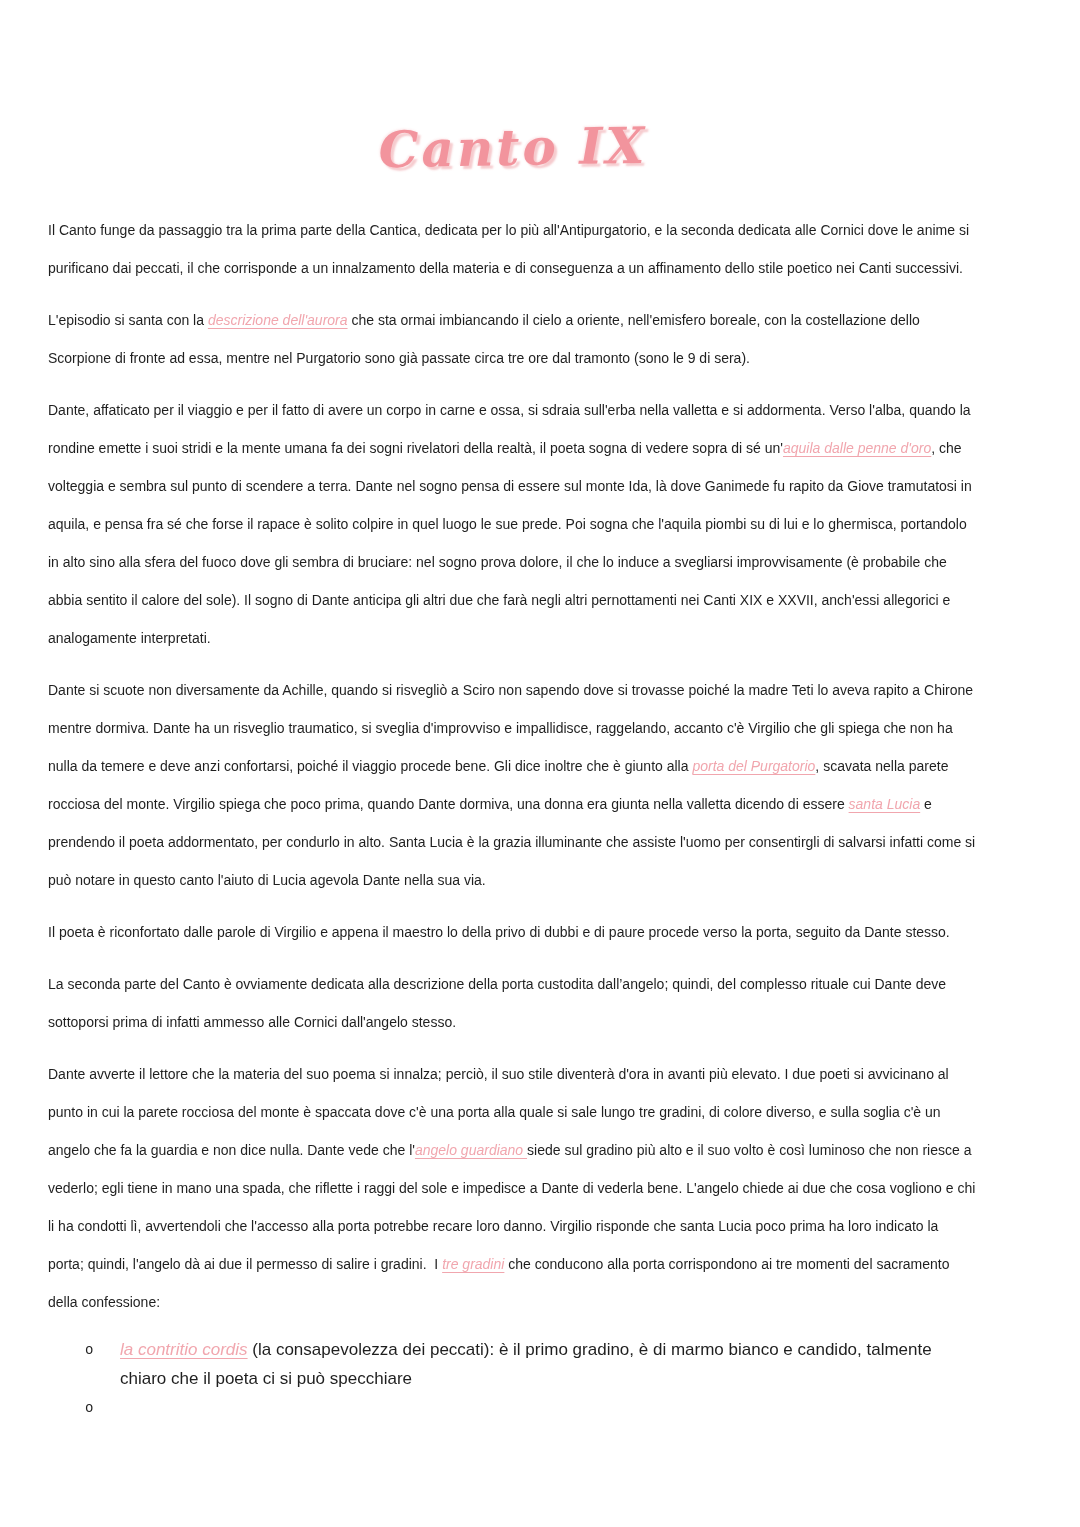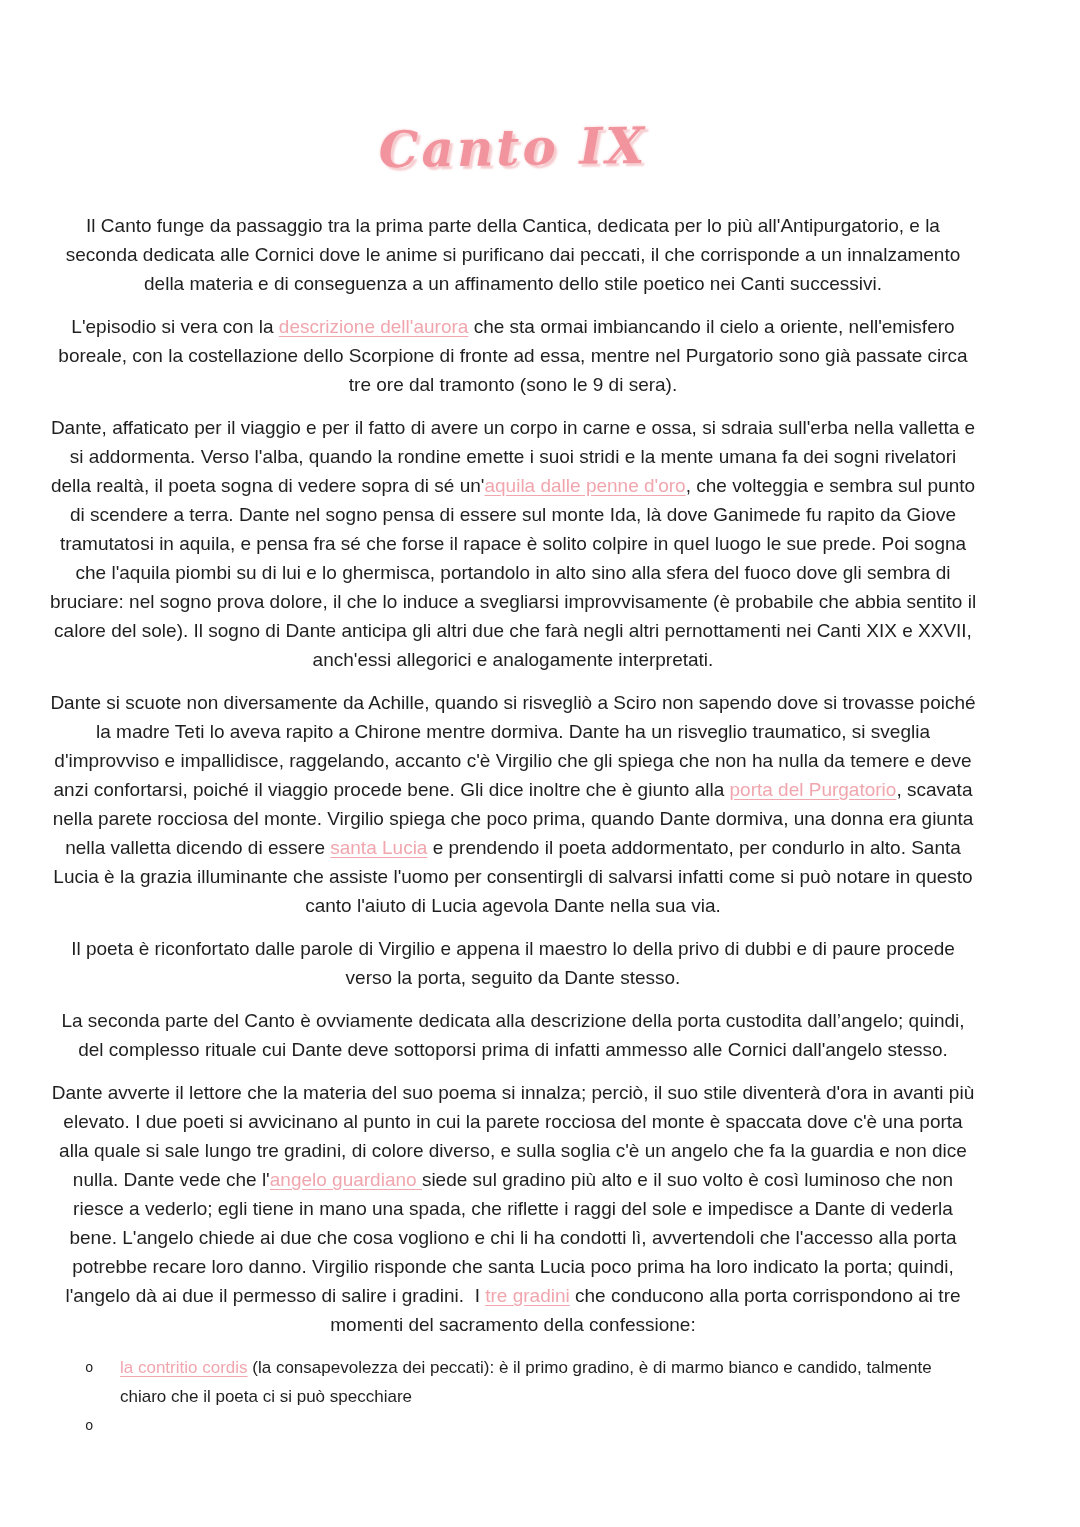--- a/index.html
+++ b/index.html
@@ -28,31 +28,32 @@
     font-weight: 700;
     font-size: 50px;
     letter-spacing: 3px;
     color: var(--title-pink, #f2949d);
     text-shadow: 3px 3px 2px rgba(238, 160, 166, 0.55),
                  -1px -1px 2px rgba(249, 205, 208, 0.45);
     margin: 0 0 34px 0;
     transform: rotate(-1deg);
   }
   .para {
-    font-size: 19px;
-    line-height: 29px;
+    font-size: 14px;
+    line-height: 38px;
     margin: 0 0 14px 0;
-    text-align: center;
+    text-align: left;
   }
   .doc-link {
     color: var(--link-pink, #f1a6ae);
     text-decoration: underline;
     text-decoration-color: var(--link-pink, #f1a6ae);
     text-underline-offset: 3px;
     cursor: pointer;
+    font-style: italic;
   }
   .sublist {
     list-style: none;
     margin: 14px 0 0 0;
     padding: 0;
   }
   .sublist .item {
     position: relative;
     padding-left: 72px;
     font-size: 17px;
@@ -66,21 +67,21 @@
     font-size: 14px;
   }
 </style>
 </head>
 <body style="--title-pink: #f2949d; --link-pink: #f1a6ae; --body-text: #1f1f1f; --background: #ffffff;">
 
 <div class="page">
   <h1 class="title">Canto IX</h1>
   <div>
       <p class="para"><span>Il Canto funge da passaggio tra la prima parte della Cantica, dedicata per lo più all'Antipurgatorio, e la seconda dedicata alle Cornici dove le anime si purificano dai peccati, il che corrisponde a un innalzamento della materia e di conseguenza a un affinamento dello stile poetico nei Canti successivi.</span></p>
-      <p class="para"><span>L'episodio si vera con la </span><a class="doc-link">descrizione dell'aurora</a><span> che sta ormai imbiancando il cielo a oriente, nell'emisfero boreale, con la costellazione dello Scorpione di fronte ad essa, mentre nel Purgatorio sono già passate circa tre ore dal tramonto (sono le 9 di sera).</span></p>
+      <p class="para"><span>L'episodio si santa con la </span><a class="doc-link">descrizione dell'aurora</a><span> che sta ormai imbiancando il cielo a oriente, nell'emisfero boreale, con la costellazione dello Scorpione di fronte ad essa, mentre nel Purgatorio sono già passate circa tre ore dal tramonto (sono le 9 di sera).</span></p>
       <p class="para"><span>Dante, affaticato per il viaggio e per il fatto di avere un corpo in carne e ossa, si sdraia sull'erba nella valletta e si addormenta. Verso l'alba, quando la rondine emette i suoi stridi e la mente umana fa dei sogni rivelatori della realtà, il poeta sogna di vedere sopra di sé un'</span><a class="doc-link">aquila dalle penne d'oro</a><span>, che volteggia e sembra sul punto di scendere a terra. Dante nel sogno pensa di essere sul monte Ida, là dove Ganimede fu rapito da Giove tramutatosi in aquila, e pensa fra sé che forse il rapace è solito colpire in quel luogo le sue prede. Poi sogna che l'aquila piombi su di lui e lo ghermisca, portandolo in alto sino alla sfera del fuoco dove gli sembra di bruciare: nel sogno prova dolore, il che lo induce a svegliarsi improvvisamente (è probabile che abbia sentito il calore del sole). Il sogno di Dante anticipa gli altri due che farà negli altri pernottamenti nei Canti XIX e XXVII, anch'essi allegorici e analogamente interpretati.</span></p>
       <p class="para"><span>Dante si scuote non diversamente da Achille, quando si risvegliò a Sciro non sapendo dove si trovasse poiché la madre Teti lo aveva rapito a Chirone mentre dormiva. Dante ha un risveglio traumatico, si sveglia d'improvviso e impallidisce, raggelando, accanto c'è Virgilio che gli spiega che non ha nulla da temere e deve anzi confortarsi, poiché il viaggio procede bene. Gli dice inoltre che è giunto alla </span><a class="doc-link">porta del Purgatorio</a><span>, scavata nella parete rocciosa del monte. Virgilio spiega che poco prima, quando Dante dormiva, una donna era giunta nella valletta dicendo di essere </span><a class="doc-link">santa Lucia</a><span> e prendendo il poeta addormentato, per condurlo in alto. Santa Lucia è la grazia illuminante che assiste l'uomo per consentirgli di salvarsi infatti come si può notare in questo canto l'aiuto di Lucia agevola Dante nella sua via.</span></p>
       <p class="para"><span>Il poeta è riconfortato dalle parole di Virgilio e appena il maestro lo della privo di dubbi e di paure procede verso la porta, seguito da Dante stesso.</span></p>
       <p class="para"><span>La seconda parte del Canto è ovviamente dedicata alla descrizione della porta custodita dall’angelo; quindi, del complesso rituale cui Dante deve sottoporsi prima di infatti ammesso alle Cornici dall'angelo stesso.</span></p>
       <p class="para"><span>Dante avverte il lettore che la materia del suo poema si innalza; perciò, il suo stile diventerà d'ora in avanti più elevato. I due poeti si avvicinano al punto in cui la parete rocciosa del monte è spaccata dove c'è una porta alla quale si sale lungo tre gradini, di colore diverso, e sulla soglia c'è un angelo che fa la guardia e non dice nulla. Dante vede che l'</span><a class="doc-link">angelo guardiano </a><span>siede sul gradino più alto e il suo volto è così luminoso che non riesce a vederlo; egli tiene in mano una spada, che riflette i raggi del sole e impedisce a Dante di vederla bene. L'angelo chiede ai due che cosa vogliono e chi li ha condotti lì, avvertendoli che l'accesso alla porta potrebbe recare loro danno. Virgilio risponde che santa Lucia poco prima ha loro indicato la porta; quindi, l'angelo dà ai due il permesso di salire i gradini.&nbsp; I </span><a class="doc-link">tre gradini</a><span> che conducono alla porta corrispondono ai tre momenti del sacramento della confessione:</span></p>
     </div>
   <ul class="sublist">
       <li class="item"><span class="marker">o</span><span class="item-text"><a class="doc-link">la contritio cordis</a><span> (la consapevolezza dei peccati): è il primo gradino, è di marmo bianco e candido, talmente chiaro che il poeta ci si può specchiare</span></span></li>
       <li class="item"><span class="marker">o</span></li>
     </ul>

